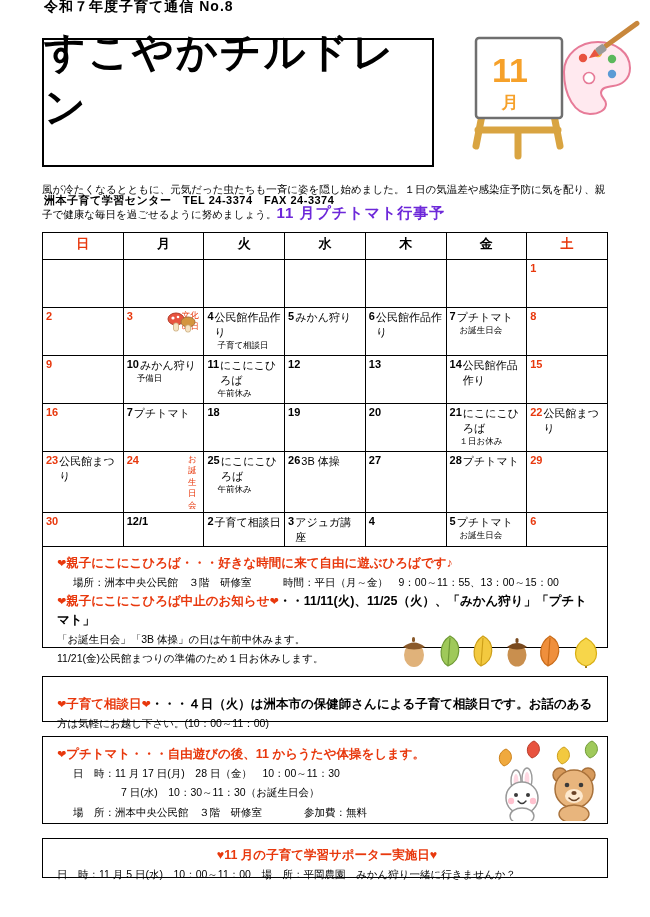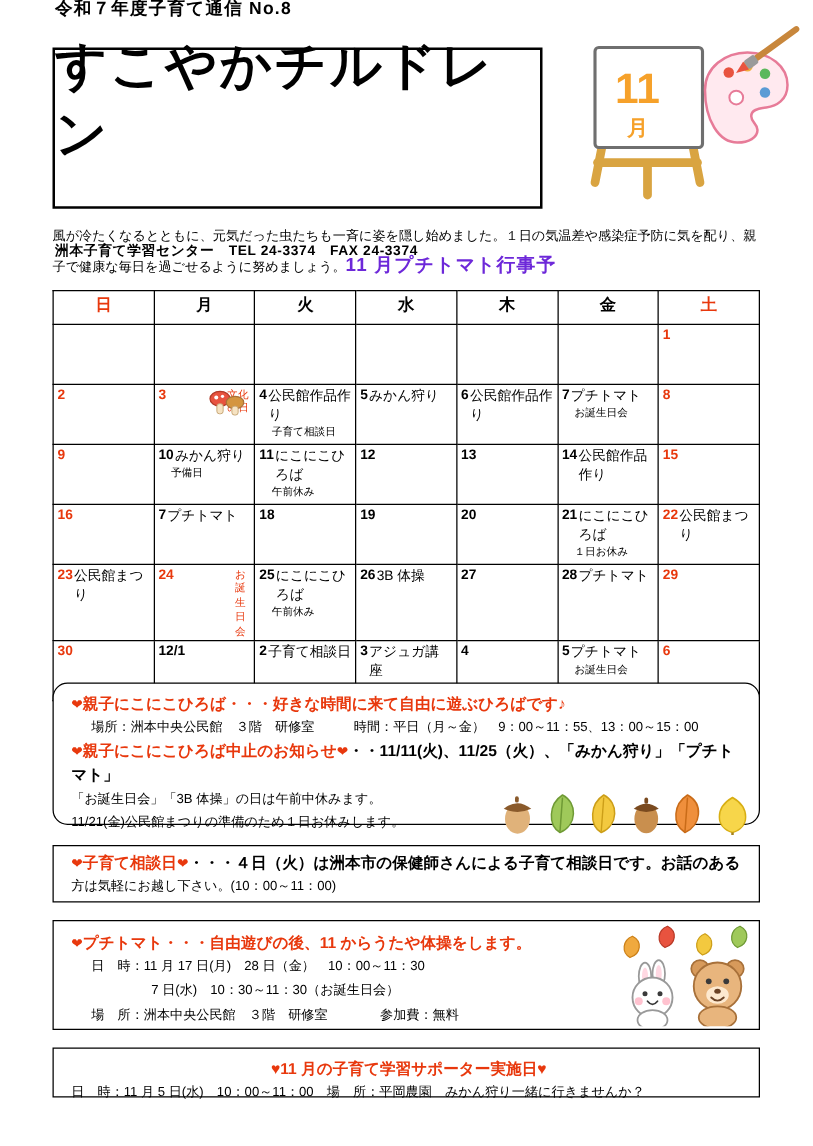--- a/index.html
+++ b/index.html
@@ -62,22 +62,22 @@
   
   .box{
     position:absolute;left:42px;width:566px;border:1px solid #000;background:#fff;
     box-sizing:border-box;
   }
   .bx-head{font-size:12.5px;font-weight:bold;line-height:1.5;}
   .bx-head .hl{color:#e8380d;}
   .heart{color:#e8380d;font-size:11px;}
   .bx-body{font-size:10.5px;line-height:1.85;}
 
-  .box1{top:546px;height:114px;padding:7px 10px 0 14px;border-radius:12px;}
-  .box2{top:676px;height:46px;padding:4px 10px 0 14px;}
+  .box1{top:546px;height:102px;padding:7px 10px 0 14px;}
+  .box2{top:676px;height:46px;padding:18px 10px 0 14px;}
   .box3{top:736px;height:88px;padding:8px 10px 0 14px;}
   .box4{top:838px;height:40px;padding:7px 10px 0 14px;}
 
   .indent1{padding-left:16px;}
   .indent2{padding-left:16px;}
 
   
   .leaves{position:absolute;left:396px;top:632px;width:216px;height:36px;}
   
   .bears{position:absolute;left:490px;top:735px;width:124px;height:86px;}

